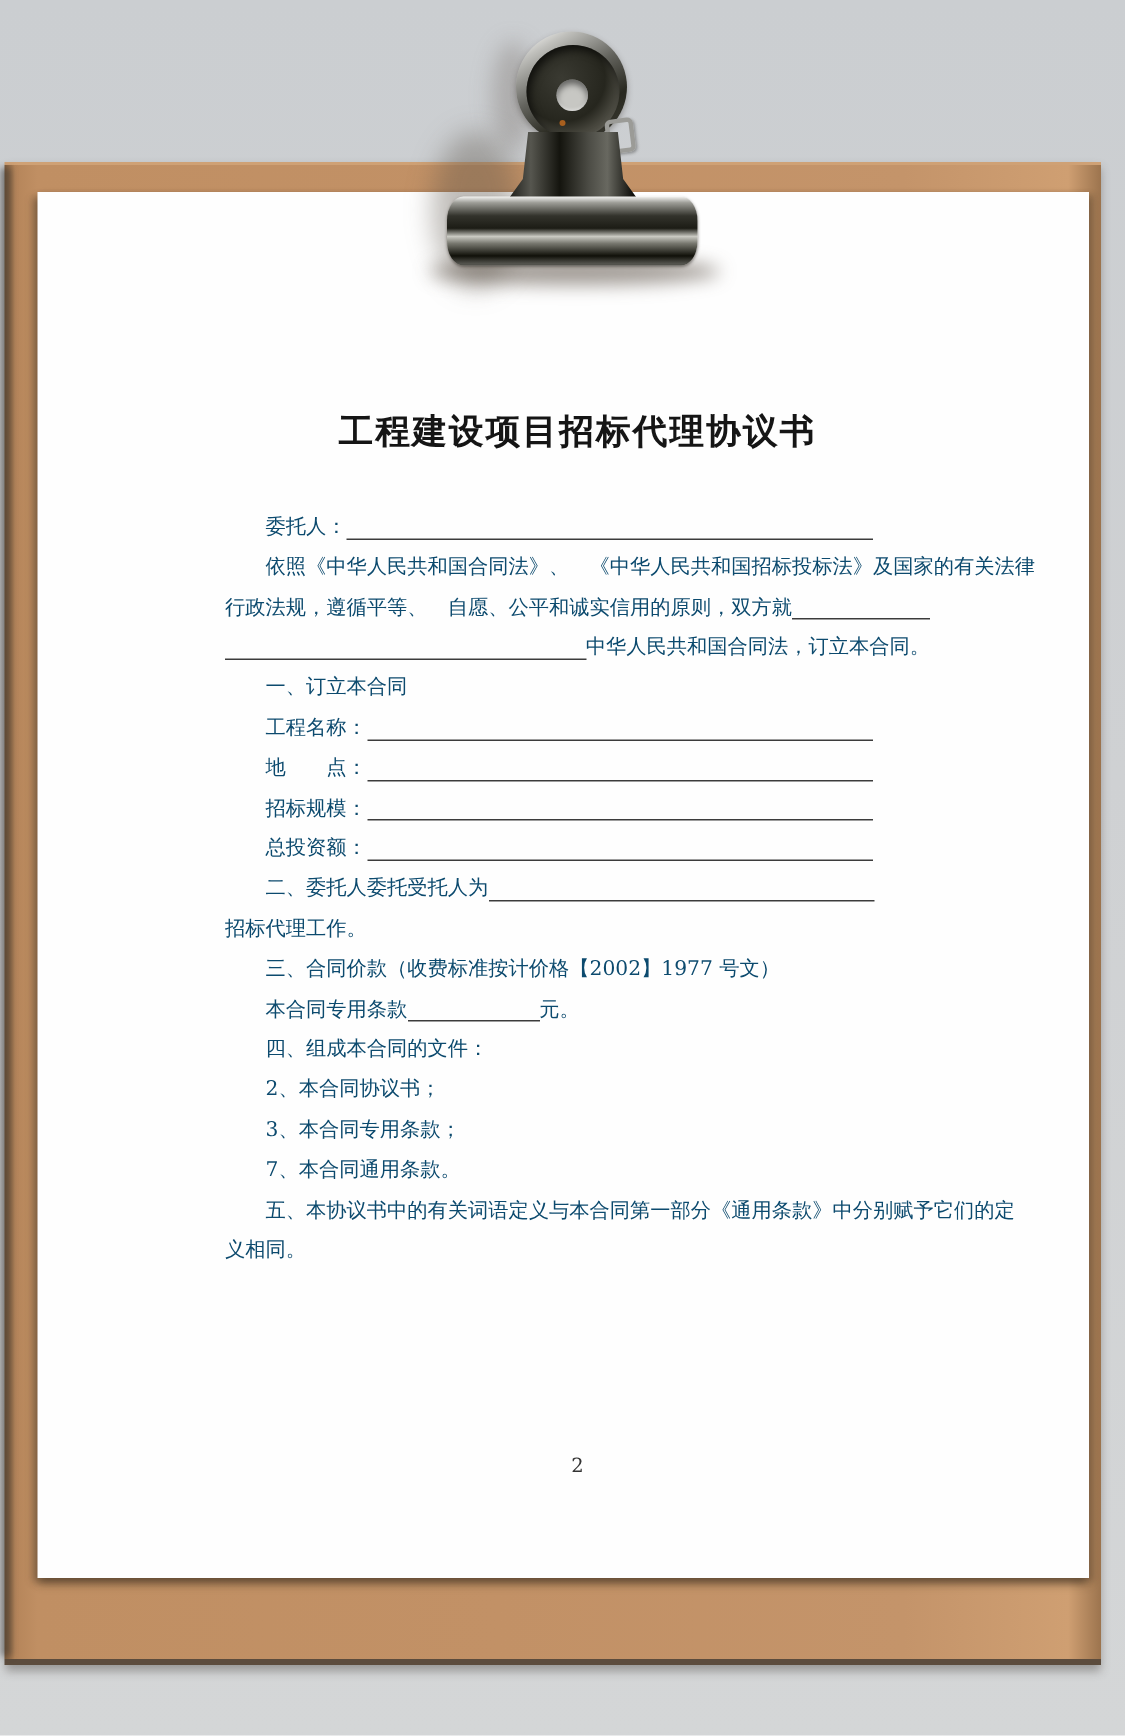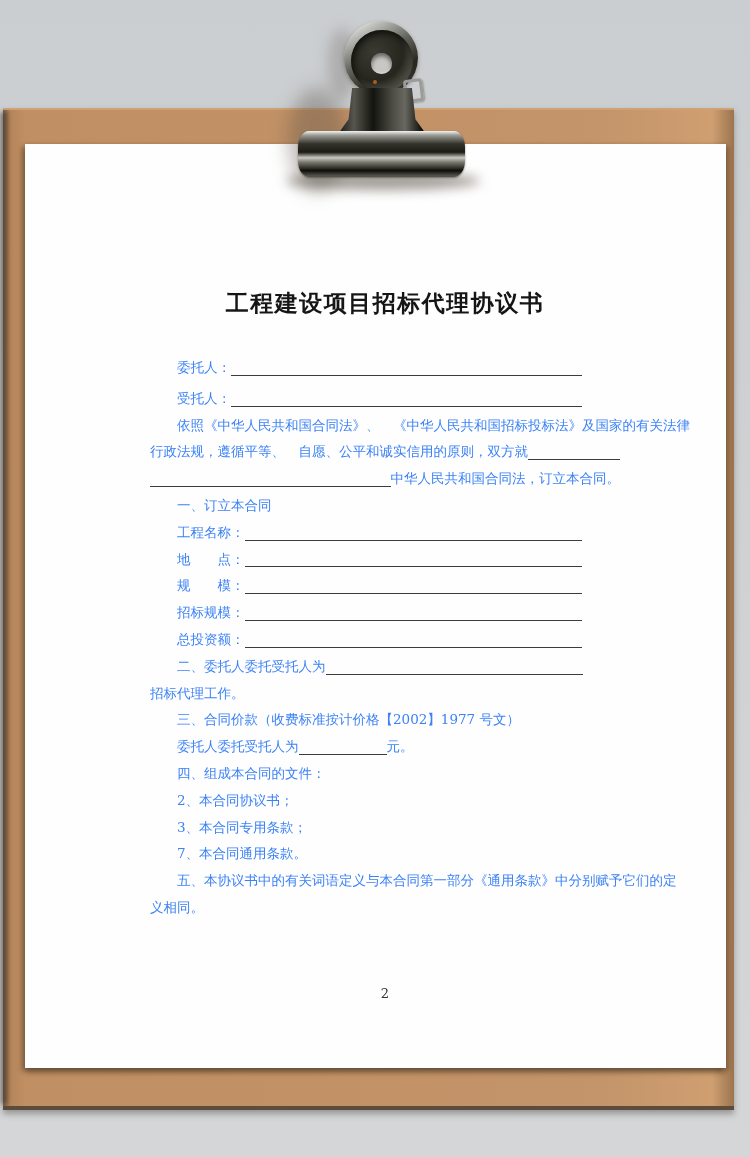--- a/index.html
+++ b/index.html
@@ -15,29 +15,29 @@
     box-shadow:0 4px 6px rgba(80,75,70,.45);
     border-top:2px solid #cfa175;
     border-bottom:4px solid #5c4c3d;
   }
   .board-left-shade{
     position:absolute;left:0;top:112px;width:8px;height:992px;
     background:rgba(45,42,40,.4);filter:blur(2px);
   }
   
   .paper{
-    position:absolute;left:25px;top:144px;width:701px;height:924px;
+    position:absolute;left:25px;top:128px;width:701px;height:924px;
     background:#fefefe;
     box-shadow:-3px 3px 5px rgba(70,55,38,.45),0 4px 6px rgba(70,55,38,.4),3px 2px 4px rgba(90,70,50,.3);
   }
   .doc-title{
     margin:144px 0 0 0;padding:0 106px 0 125px;height:32px;
     text-align:center;font-size:23px;font-weight:700;letter-spacing:1.5px;color:#151515;
   }
-  .doc-lines{margin:34px 106px 0 125px;color:#3b82f6;}
+  .doc-lines{margin:34px 106px 0 125px;color:#0c4a6e;}
   .line{display:flex;line-height:26.8px;font-size:13.5px;white-space:pre;}
   .line.indent{padding-left:27px;}
   .line.gap{margin-top:4px;}
   .seg-text{flex:0 0 auto;}
   .seg-blank{border-bottom:1px solid #3c3c3c;margin-bottom:5px;}
   .seg-blank.flex{flex:1 1 auto;}
   .page-number{
     position:absolute;left:125px;top:842px;width:470px;text-align:center;
     font-size:13px;color:#333;
   }
@@ -84,34 +84,32 @@
 </head>
 <body>
 
 <div class="board"></div>
 <div class="board-left-shade"></div>
 
 <div class="paper">
   <div class="doc-title">工程建设项目招标代理协议书</div>
   <div class="doc-lines">
       <div class="line indent gap"><span class="seg-text">委托人：</span><span class="seg-blank flex" style="margin-right: 38px;"></span></div>
-      <div class="line indent gap"><span class="seg-text">受托人：</span><span class="seg-blank flex" style="margin-right: 38px;"></span></div>
       <div class="line indent"><span class="seg-text">依照《中华人民共和国合同法》、　《中华人民共和国招标投标法》及国家的有关法律</span></div>
       <div class="line"><span class="seg-text">行政法规，遵循平等、　自愿、公平和诚实信用的原则，双方就</span><span class="seg-blank flex"></span></div>
       <div class="line"><span class="seg-blank" style="width: 252px;"></span><span class="seg-text">中华人民共和国合同法，订立本合同。</span></div>
       <div class="line indent"><span class="seg-text">一、订立本合同</span></div>
       <div class="line indent"><span class="seg-text">工程名称：</span><span class="seg-blank flex" style="margin-right: 38px;"></span></div>
       <div class="line indent"><span class="seg-text">地　　点：</span><span class="seg-blank flex" style="margin-right: 38px;"></span></div>
-      <div class="line indent"><span class="seg-text">规　　模：</span><span class="seg-blank flex" style="margin-right: 38px;"></span></div>
       <div class="line indent"><span class="seg-text">招标规模：</span><span class="seg-blank flex" style="margin-right: 38px;"></span></div>
       <div class="line indent"><span class="seg-text">总投资额：</span><span class="seg-blank flex" style="margin-right: 38px;"></span></div>
       <div class="line indent"><span class="seg-text">二、委托人委托受托人为</span><span class="seg-blank flex" style="margin-right: 37px;"></span></div>
       <div class="line"><span class="seg-text">招标代理工作。</span></div>
       <div class="line indent"><span class="seg-text">三、合同价款（收费标准按计价格【2002】1977 号文）</span></div>
-      <div class="line indent"><span class="seg-text">委托人委托受托人为</span><span class="seg-blank" style="width: 88px;"></span><span class="seg-text">元。</span></div>
+      <div class="line indent"><span class="seg-text">本合同专用条款</span><span class="seg-blank" style="width: 88px;"></span><span class="seg-text">元。</span></div>
       <div class="line indent"><span class="seg-text">四、组成本合同的文件：</span></div>
       <div class="line indent"><span class="seg-text">2、本合同协议书；</span></div>
       <div class="line indent"><span class="seg-text">3、本合同专用条款；</span></div>
       <div class="line indent"><span class="seg-text">7、本合同通用条款。</span></div>
       <div class="line indent"><span class="seg-text">五、本协议书中的有关词语定义与本合同第一部分《通用条款》中分别赋予它们的定</span></div>
       <div class="line"><span class="seg-text">义相同。</span></div>
     </div>
   <div class="page-number">2</div>
 </div>
 

